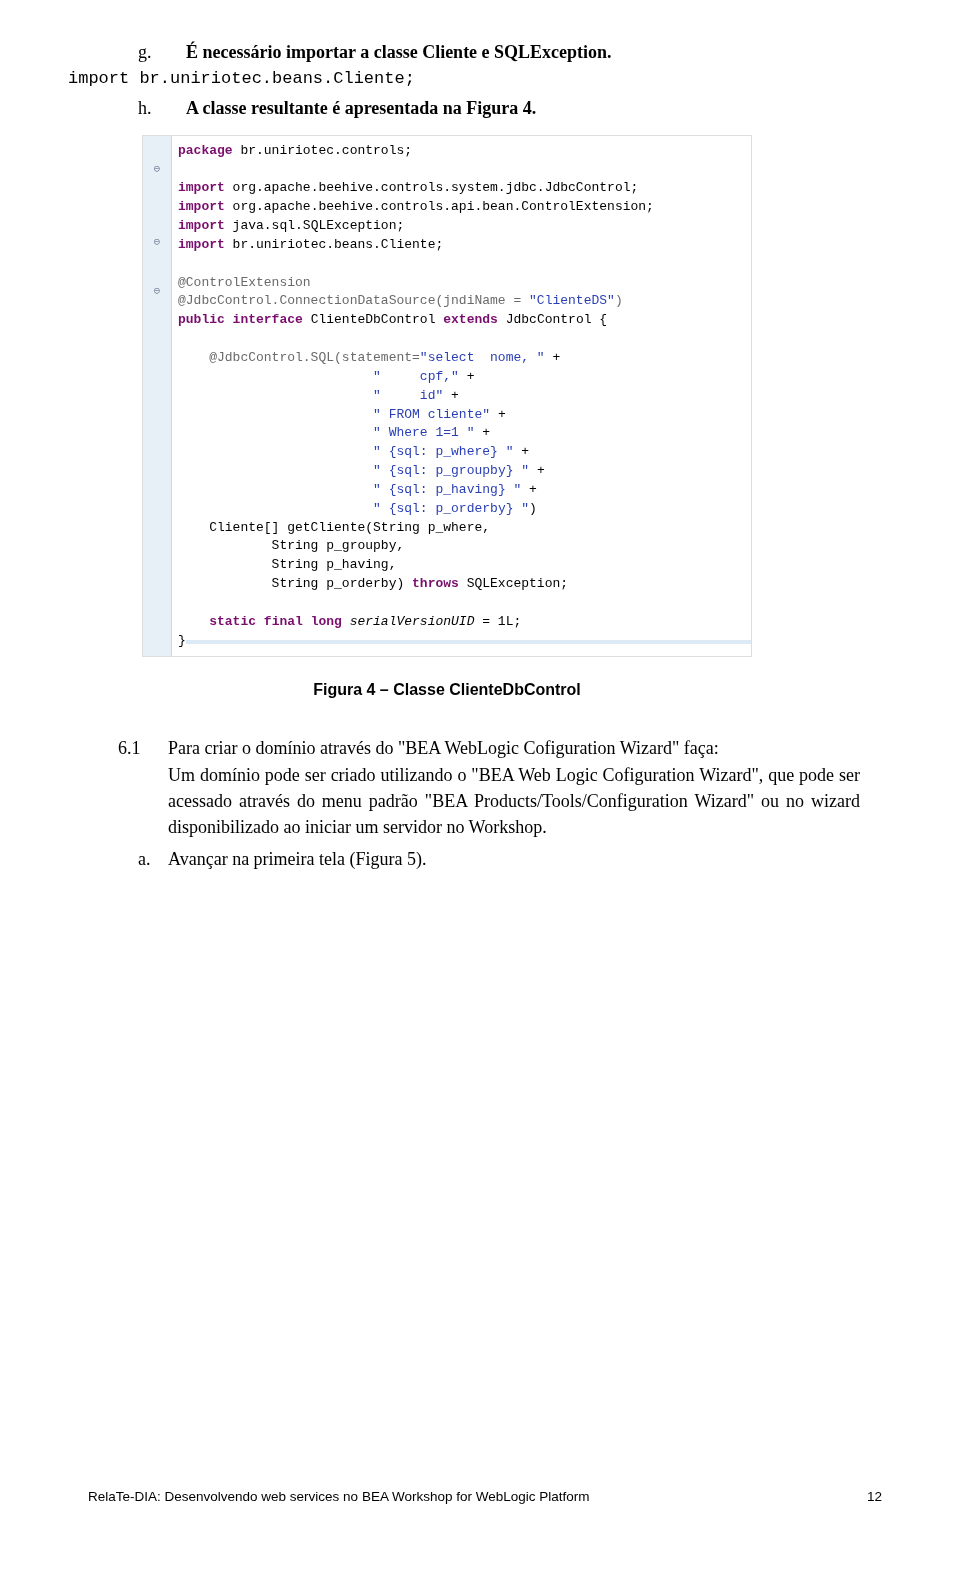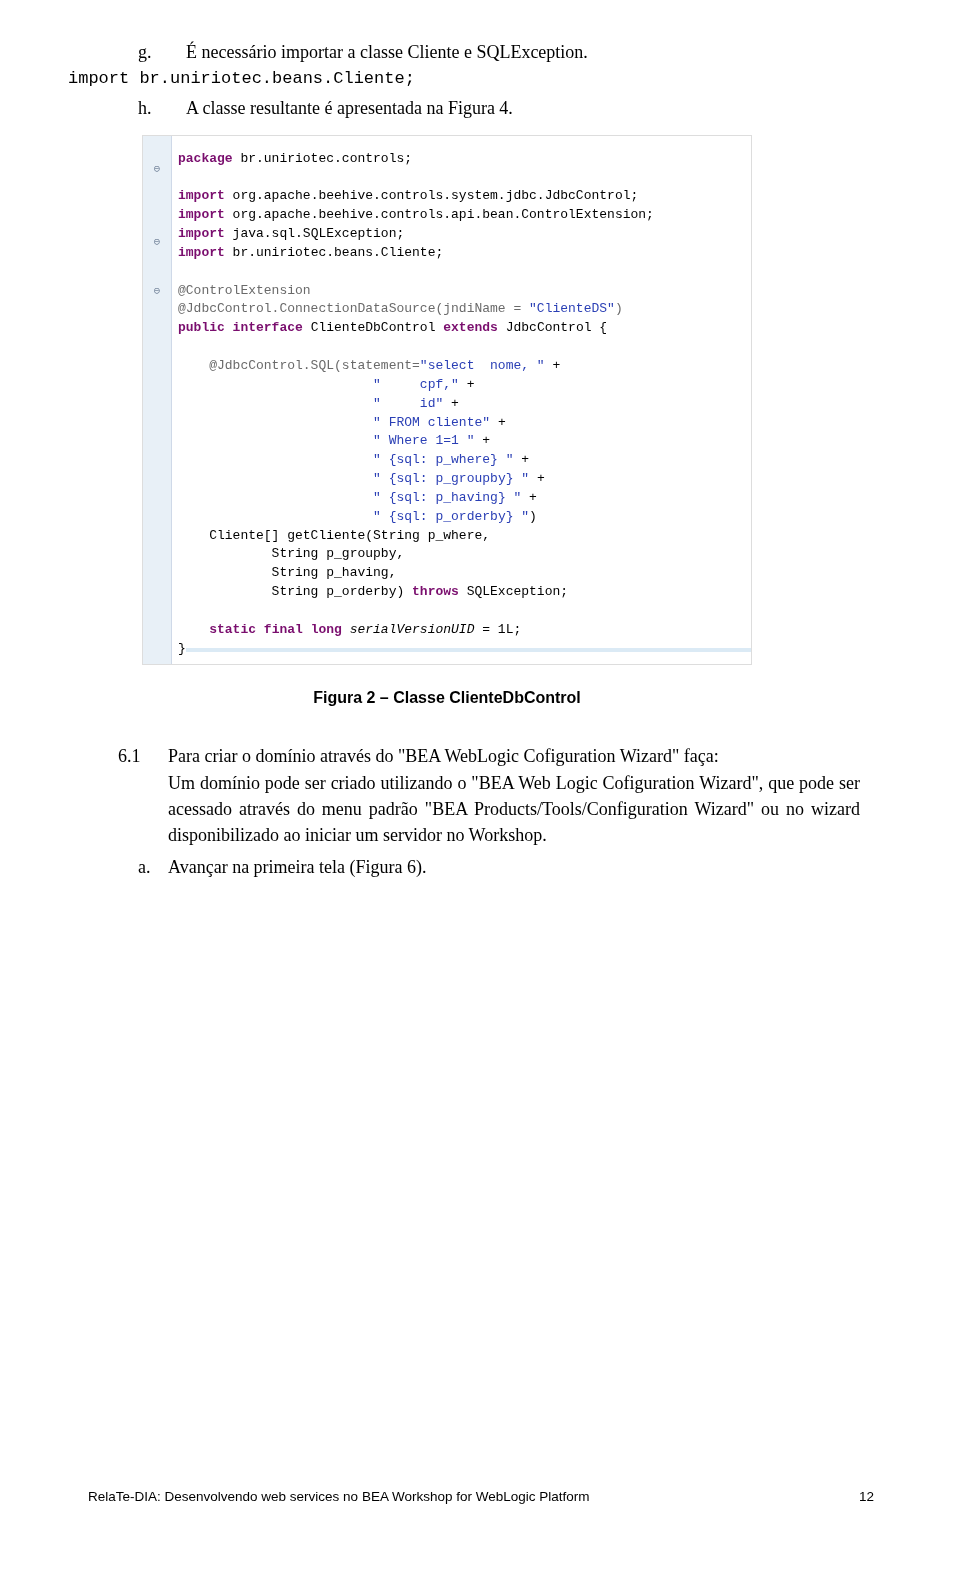--- a/index.html
+++ b/index.html
@@ -23,20 +23,21 @@
     line-height: 1.35;
   }
   .list-marker {
     width: 48px;
     flex-shrink: 0;
     text-align: left;
     padding-left: 20px;
   }
   .list-body {
     flex: 1;
+    font-weight: bold;
   }
   .code-lines {
     font-family: "Courier New", monospace;
     font-size: 17px;
     line-height: 1.3;
     margin-left: -50px;
     margin-bottom: 6px;
   }
   .fig-block {
     margin: 14px 0 36px 24px;
@@ -61,21 +62,20 @@
     padding-top: 2px;
   }
   .code-area {
     flex: 1;
     padding: 6px 8px 6px 6px;
     font-family: "Courier New", monospace;
     font-size: 13px;
     line-height: 1.45;
     white-space: pre;
     color: #000;
-    margin-top: 8px;
   }
   .kw { color: #7a0e6e; font-weight: bold; }
   .str { color: #2a3fb5; }
   .ann { color: #6a6a6a; }
   .ital { font-style: italic; }
   .caption {
     font-family: Arial, Helvetica, sans-serif;
     font-weight: bold;
     font-size: 16px;
     text-align: center;
@@ -99,21 +99,21 @@
   .sub-item {
     display: flex;
     font-size: 18px;
     margin-top: 6px;
   }
   .sub-marker { width: 30px; flex-shrink:0; }
   .footer {
     position: absolute;
     bottom: 26px;
     left: 88px;
-    right: 86px;
+    right: 78px;
     font-family: Arial, Helvetica, sans-serif;
     font-size: 13.5px;
     color: #000;
     display: flex;
     justify-content: space-between;
   }
   .hl-bottom {
     background: #dbeaf5;
     display: inline-block;
     width: 100%;
@@ -166,31 +166,31 @@
                          <span class="str">"</span><span class="str"> {sql: p_orderby} "</span><span>)</span>
 <span>    Cliente[] getCliente(String p_where,</span>
 <span>            String p_groupby,</span>
 <span>            String p_having,</span>
 <span>            String p_orderby) </span><span class="kw">throws</span><span> SQLException;</span>
 
     <span class="kw">static final long</span><span class="ital"> serialVersionUID</span><span> = 1L;</span>
 <span>}</span><span class="hl-bottom"></span></div>
       </div>
     </div>
-    <div class="caption">Figura 2 – Classe ClienteDbControl</div>
+    <div class="caption">Figura 4 – Classe ClienteDbControl</div>
   </div>
 
   <div class="num-block">
     <div class="num-marker">6.1</div>
     <div class="num-body">
       <div>Para criar o domínio através do "BEA WebLogic Cofiguration Wizard" faça:</div>
       <div>Um domínio pode ser criado utilizando o "BEA Web Logic Cofiguration Wizard", que pode ser acessado através do menu padrão "BEA Products/Tools/Configuration Wizard" ou no wizard disponibilizado ao iniciar um servidor no Workshop.</div>
       <div class="sub-item">
         <div class="sub-marker" style="margin-left:-30px;width:30px">a.</div>
-        <div>Avançar na primeira tela (Figura 6).</div>
+        <div>Avançar na primeira tela (Figura 5).</div>
       </div>
     </div>
   </div>
 
   <div class="footer">
     <span>RelaTe-DIA: Desenvolvendo web services no BEA Workshop for WebLogic Platform</span>
     <span>12</span>
   </div>
 
 </div>

